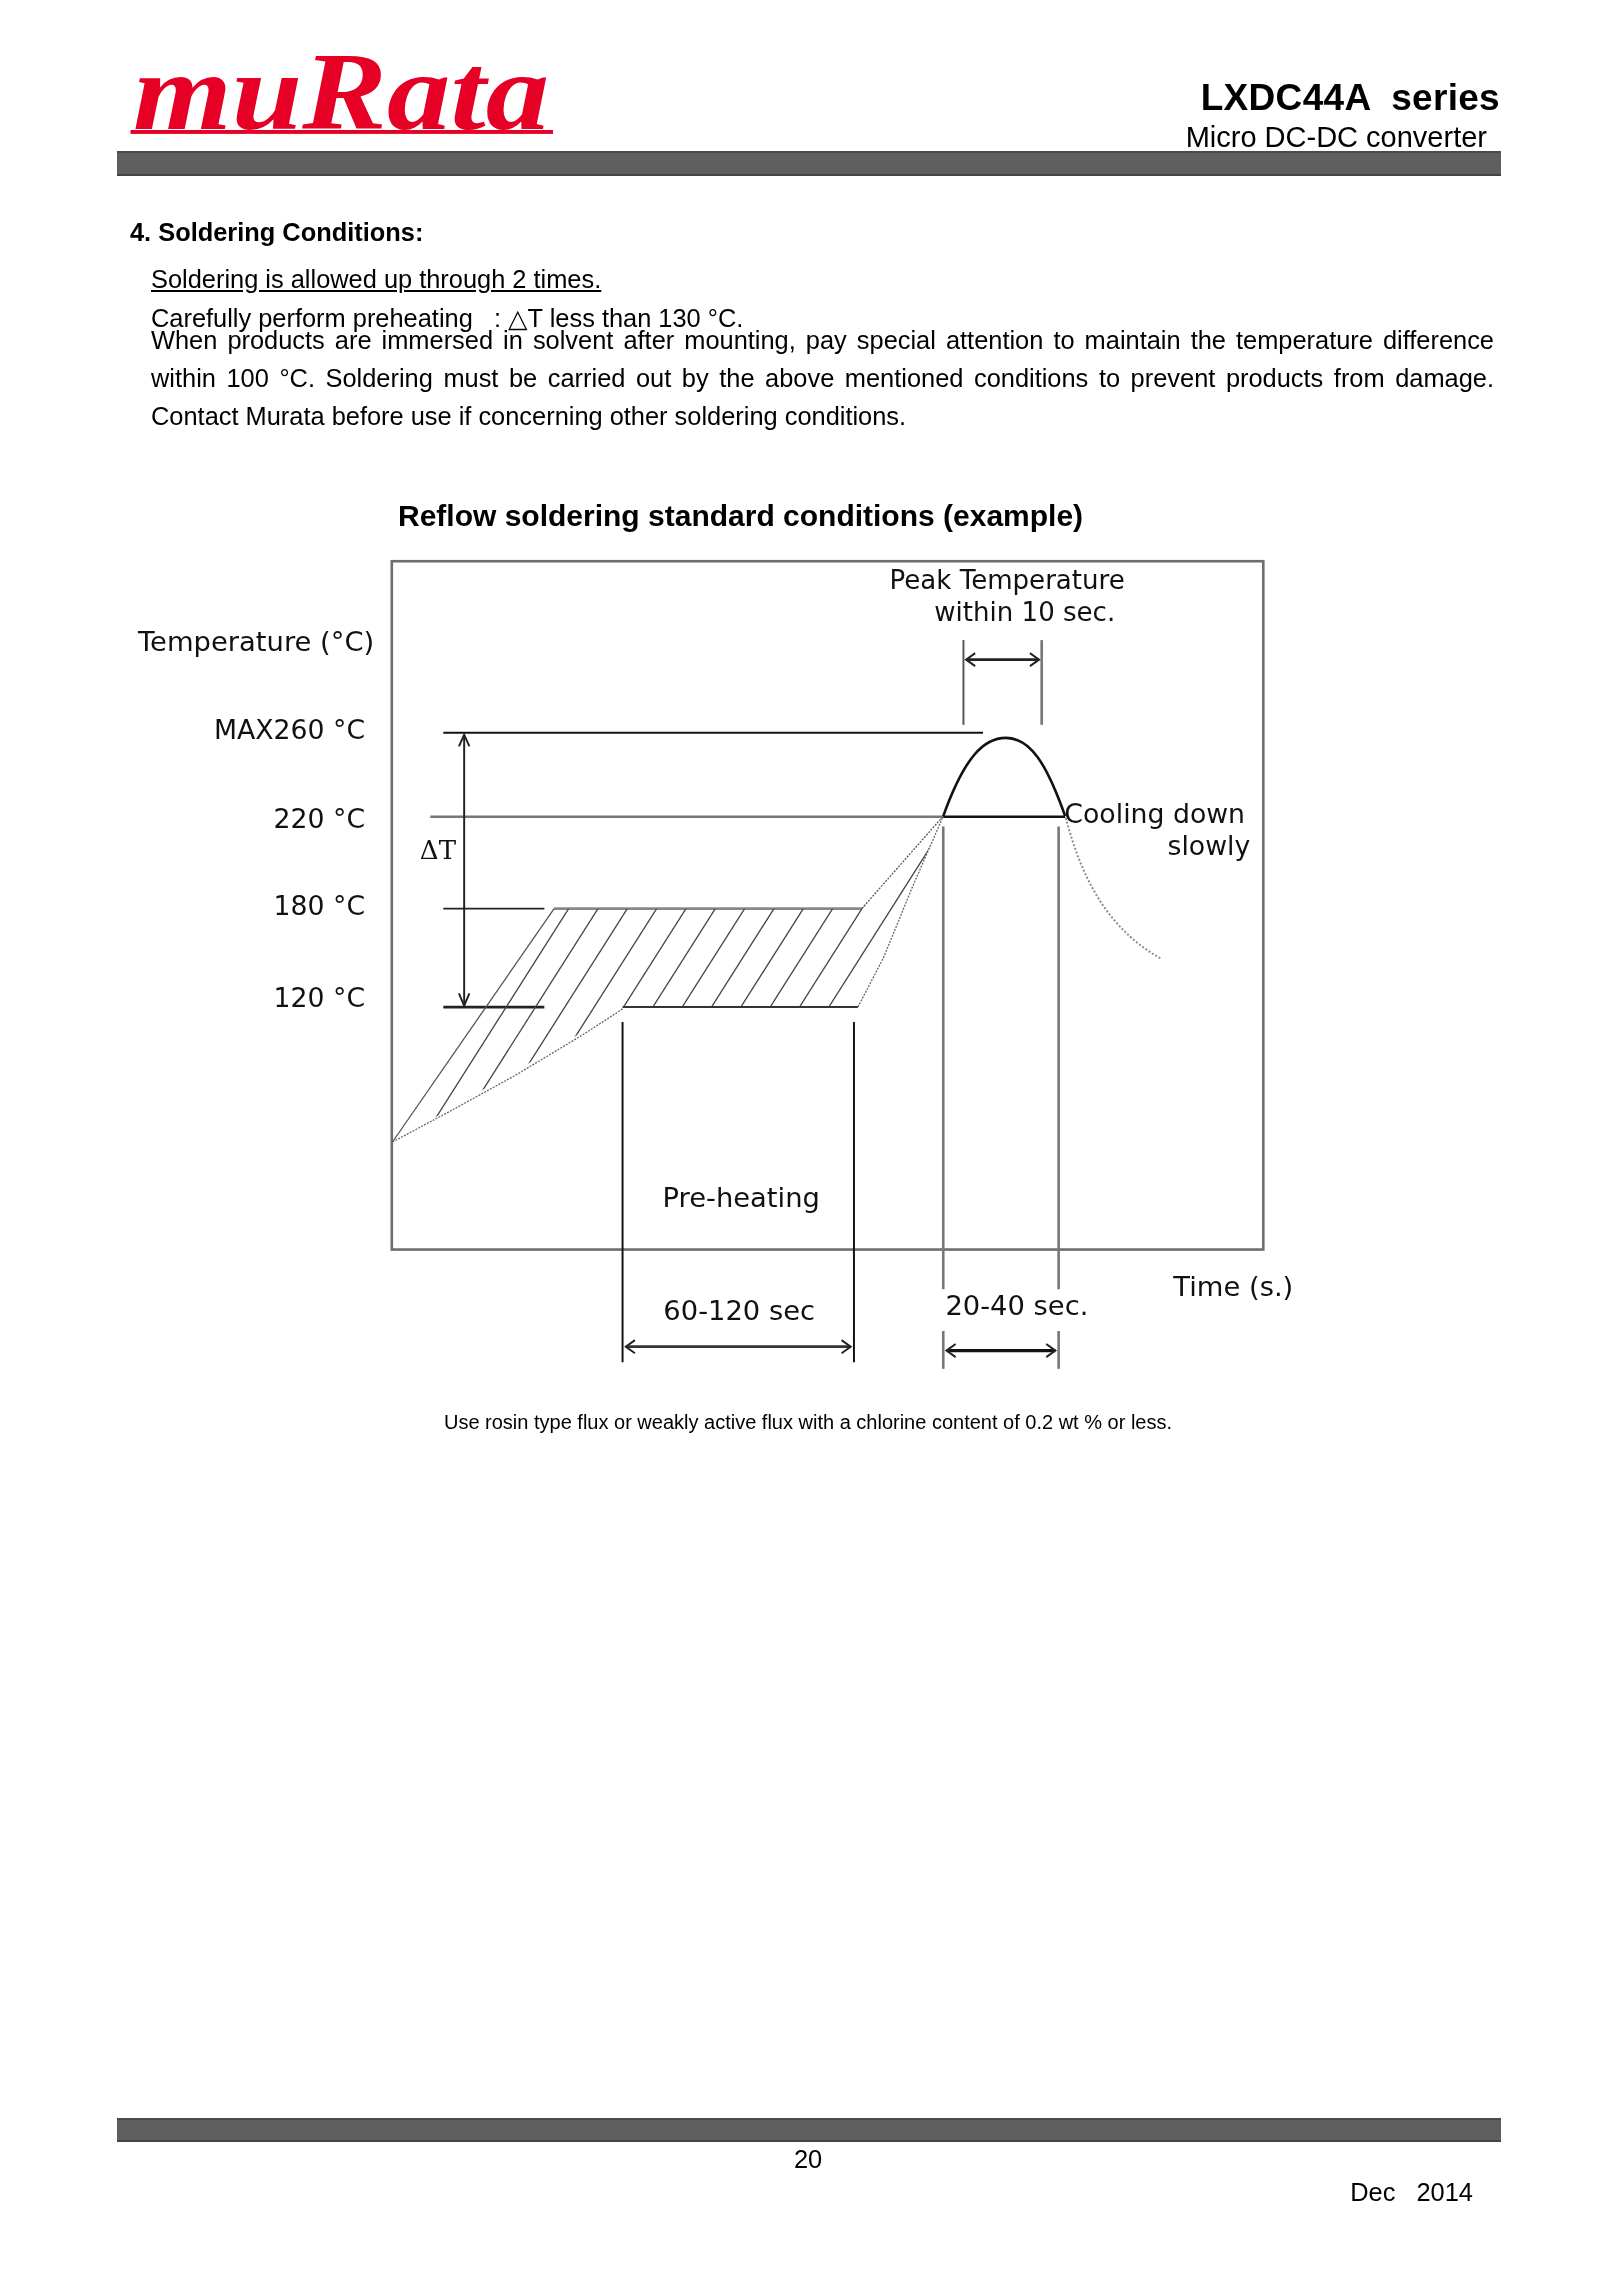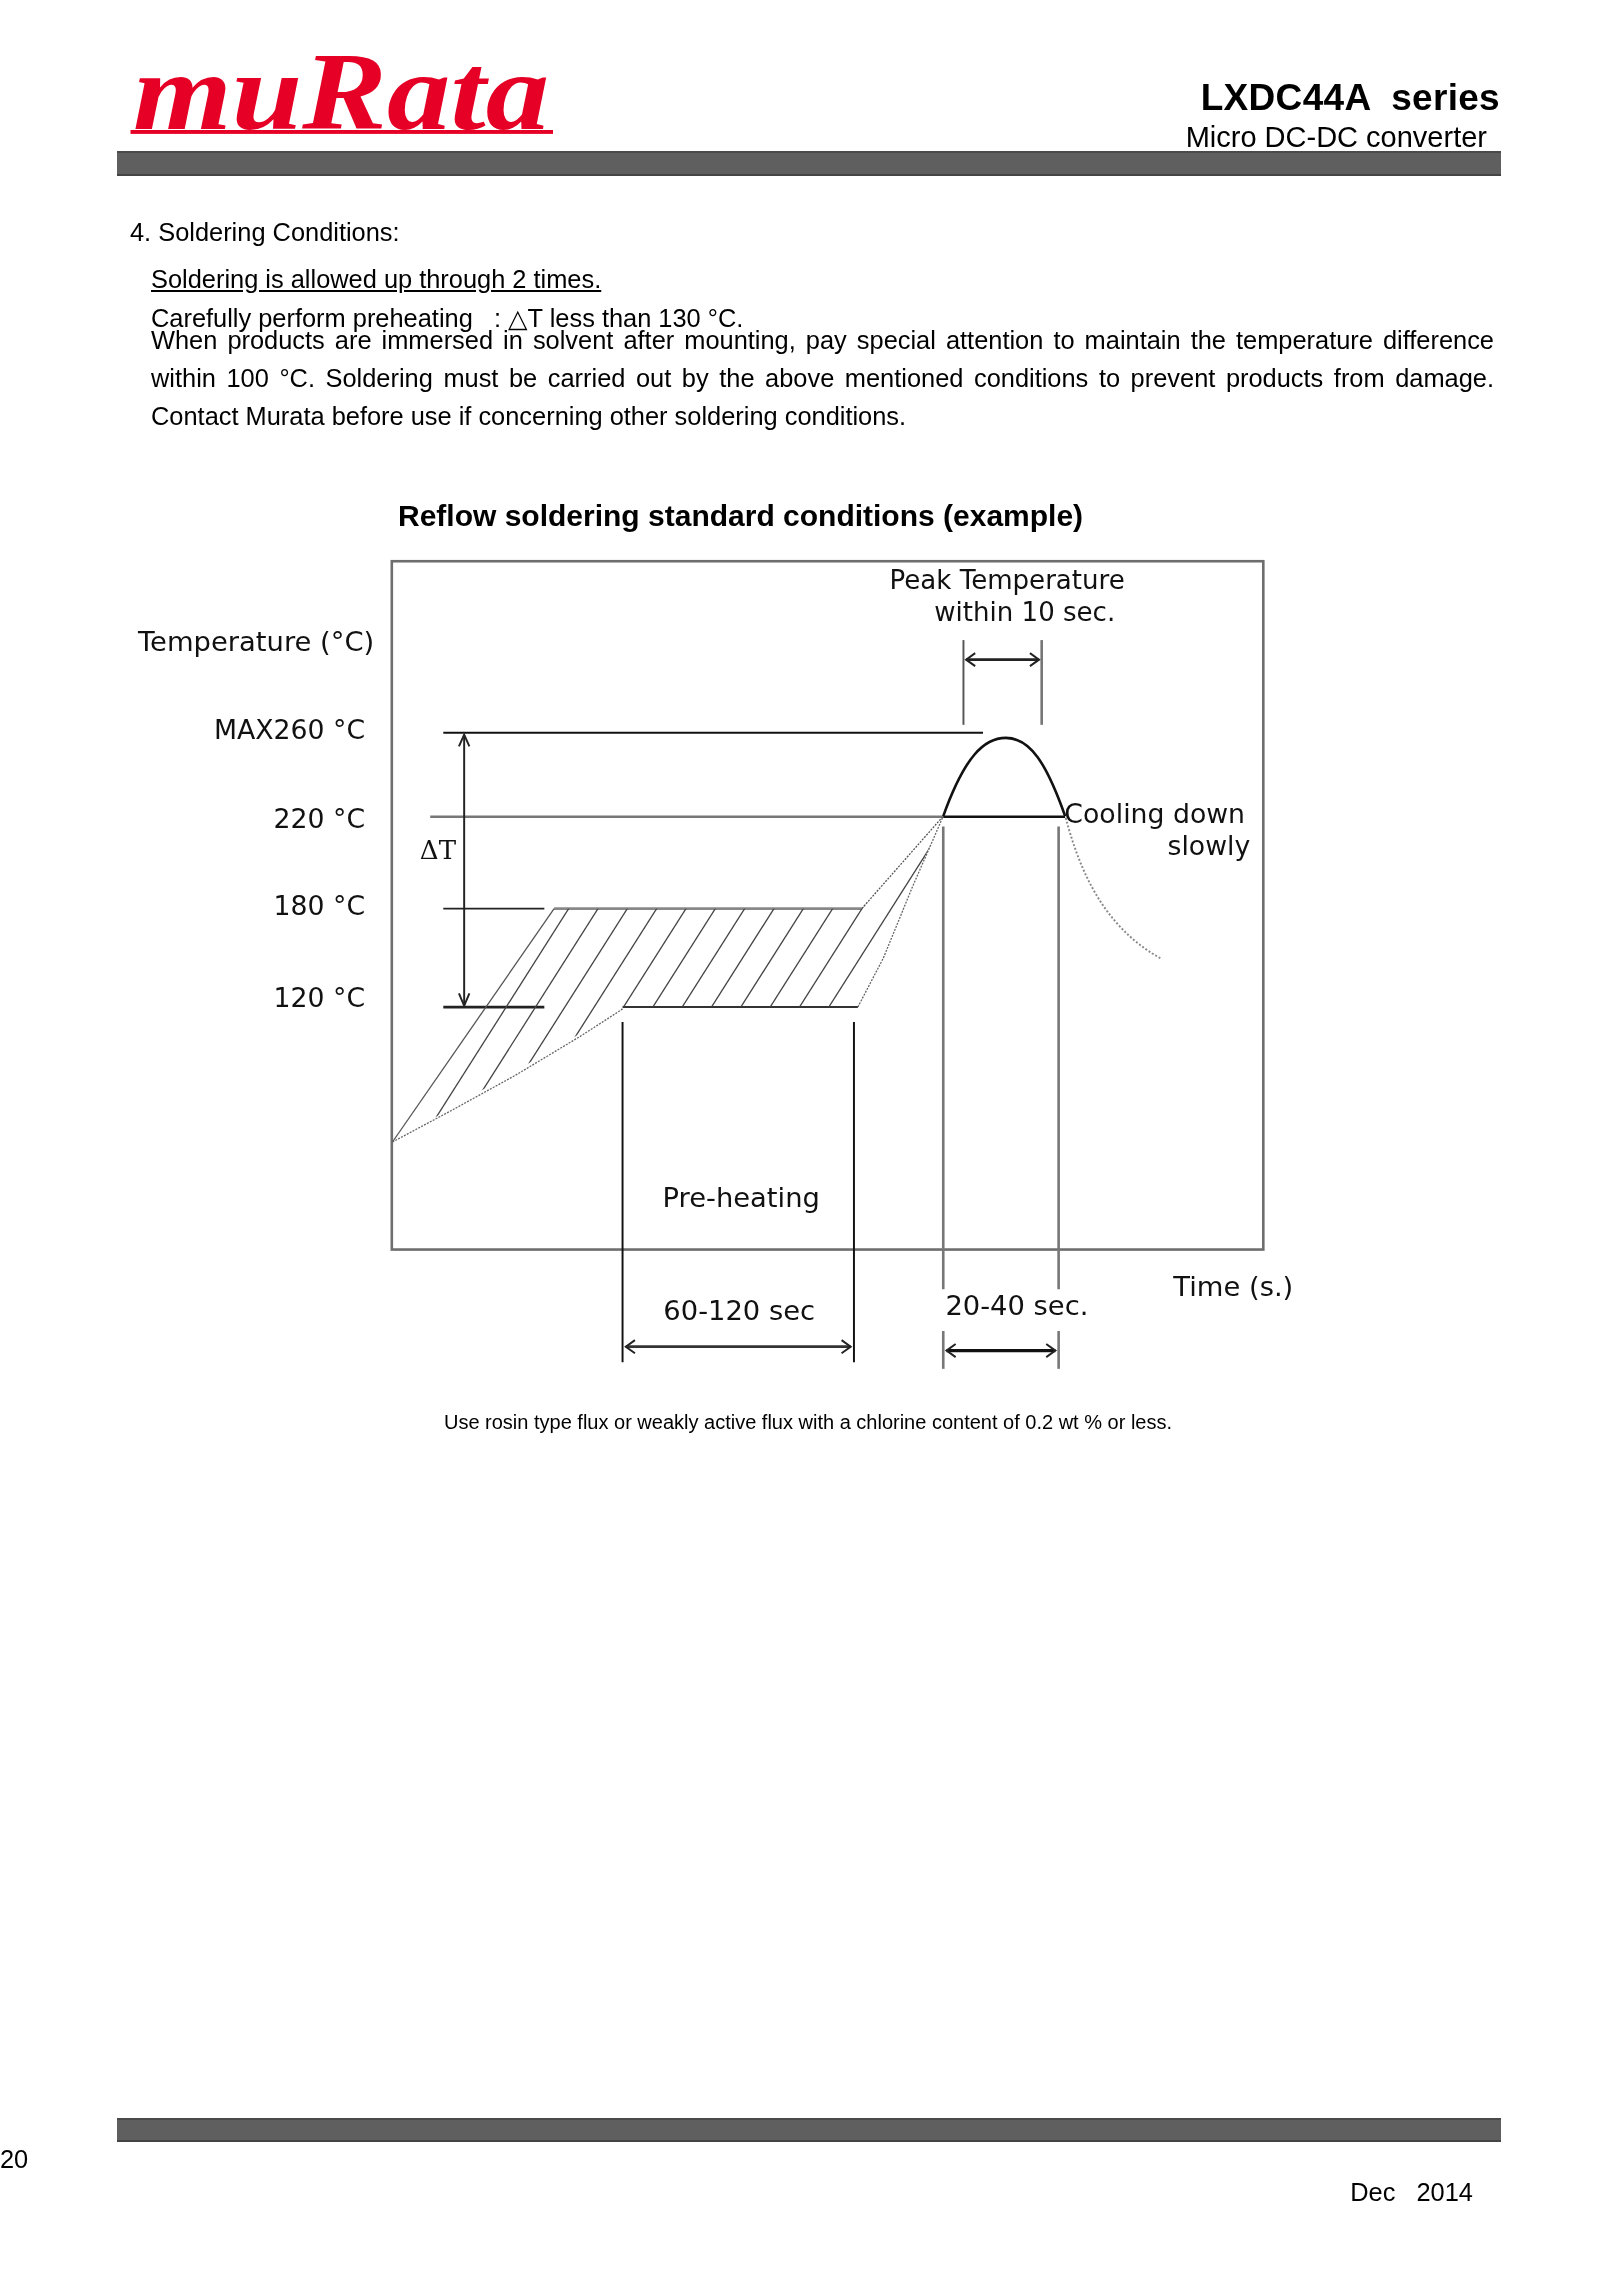--- a/index.html
+++ b/index.html
@@ -5,29 +5,29 @@
   html, body { margin: 0; padding: 0; background: #ffffff; }
   body { width: 1616px; height: 2284px; position: relative; overflow: hidden;
          font-family: "Liberation Sans", sans-serif; color: #000; }
   .abs { position: absolute; }
   .logo { left: 130px; top: 26px; width: 430px; height: 117px; }
   .series-title { right: 116px; top: 77px; font-size: 37px; font-weight: bold; letter-spacing: 0.3px; white-space: pre; }
   .series-sub { right: 129px; top: 121px; font-size: 29px; }
   .hbar { left: 117px; width: 1384px; background: #5f5f5f; border-top: 2px solid #4a4a4a; border-bottom: 2.6px solid #444; }
   .hbar.top { top: 151px; height: 21px; }
   .hbar.bottom { top: 2118px; height: 19.6px; }
-  .sec-head { left: 130px; top: 218px; font-size: 25.4px; font-weight: normal; }
+  .sec-head { left: 130px; top: 218px; font-size: 25.4px; font-weight: bold; }
   .para { left: 151px; width: 1343px; font-size: 25.4px; line-height: 38px; }
   .p1 { top: 260px; text-decoration: underline; }
   .p2 { top: 299px; white-space: pre; }
   .p3 { top: 321px; text-align: justify; text-align-last: left; }
   .diagram-title { left: 398px; top: 499px; font-size: 30px; font-weight: bold; text-align: right; }
   svg.diagram { position: absolute; left: 0; top: 0; width: 1616px; height: 2284px; pointer-events: none; }
   .flux-note { left: 0; width: 1616px; top: 1411px; font-size: 20px; text-align: center; }
-  .page-num { left: 0; width: 1616px; top: 2145px; font-size: 25.4px; }
+  .page-num { left: 0; width: 1616px; top: 2145px; font-size: 25.4px; text-align: center; }
   .date { right: 143px; top: 2178px; font-size: 25.4px; white-space: pre; }
 </style>
 </head>
 <body>
 
 <svg class="abs logo" viewBox="0 0 660 180">
   <text x="4" y="158" font-family="'Liberation Serif', serif" font-style="italic" font-weight="bold" font-size="170" fill="#e60026" textLength="640" lengthAdjust="spacingAndGlyphs">muRata</text>
   <rect x="0" y="160" width="650" height="6" fill="#e60026"></rect>
 </svg>
 <div class="abs series-title">LXDC44A  series</div>

